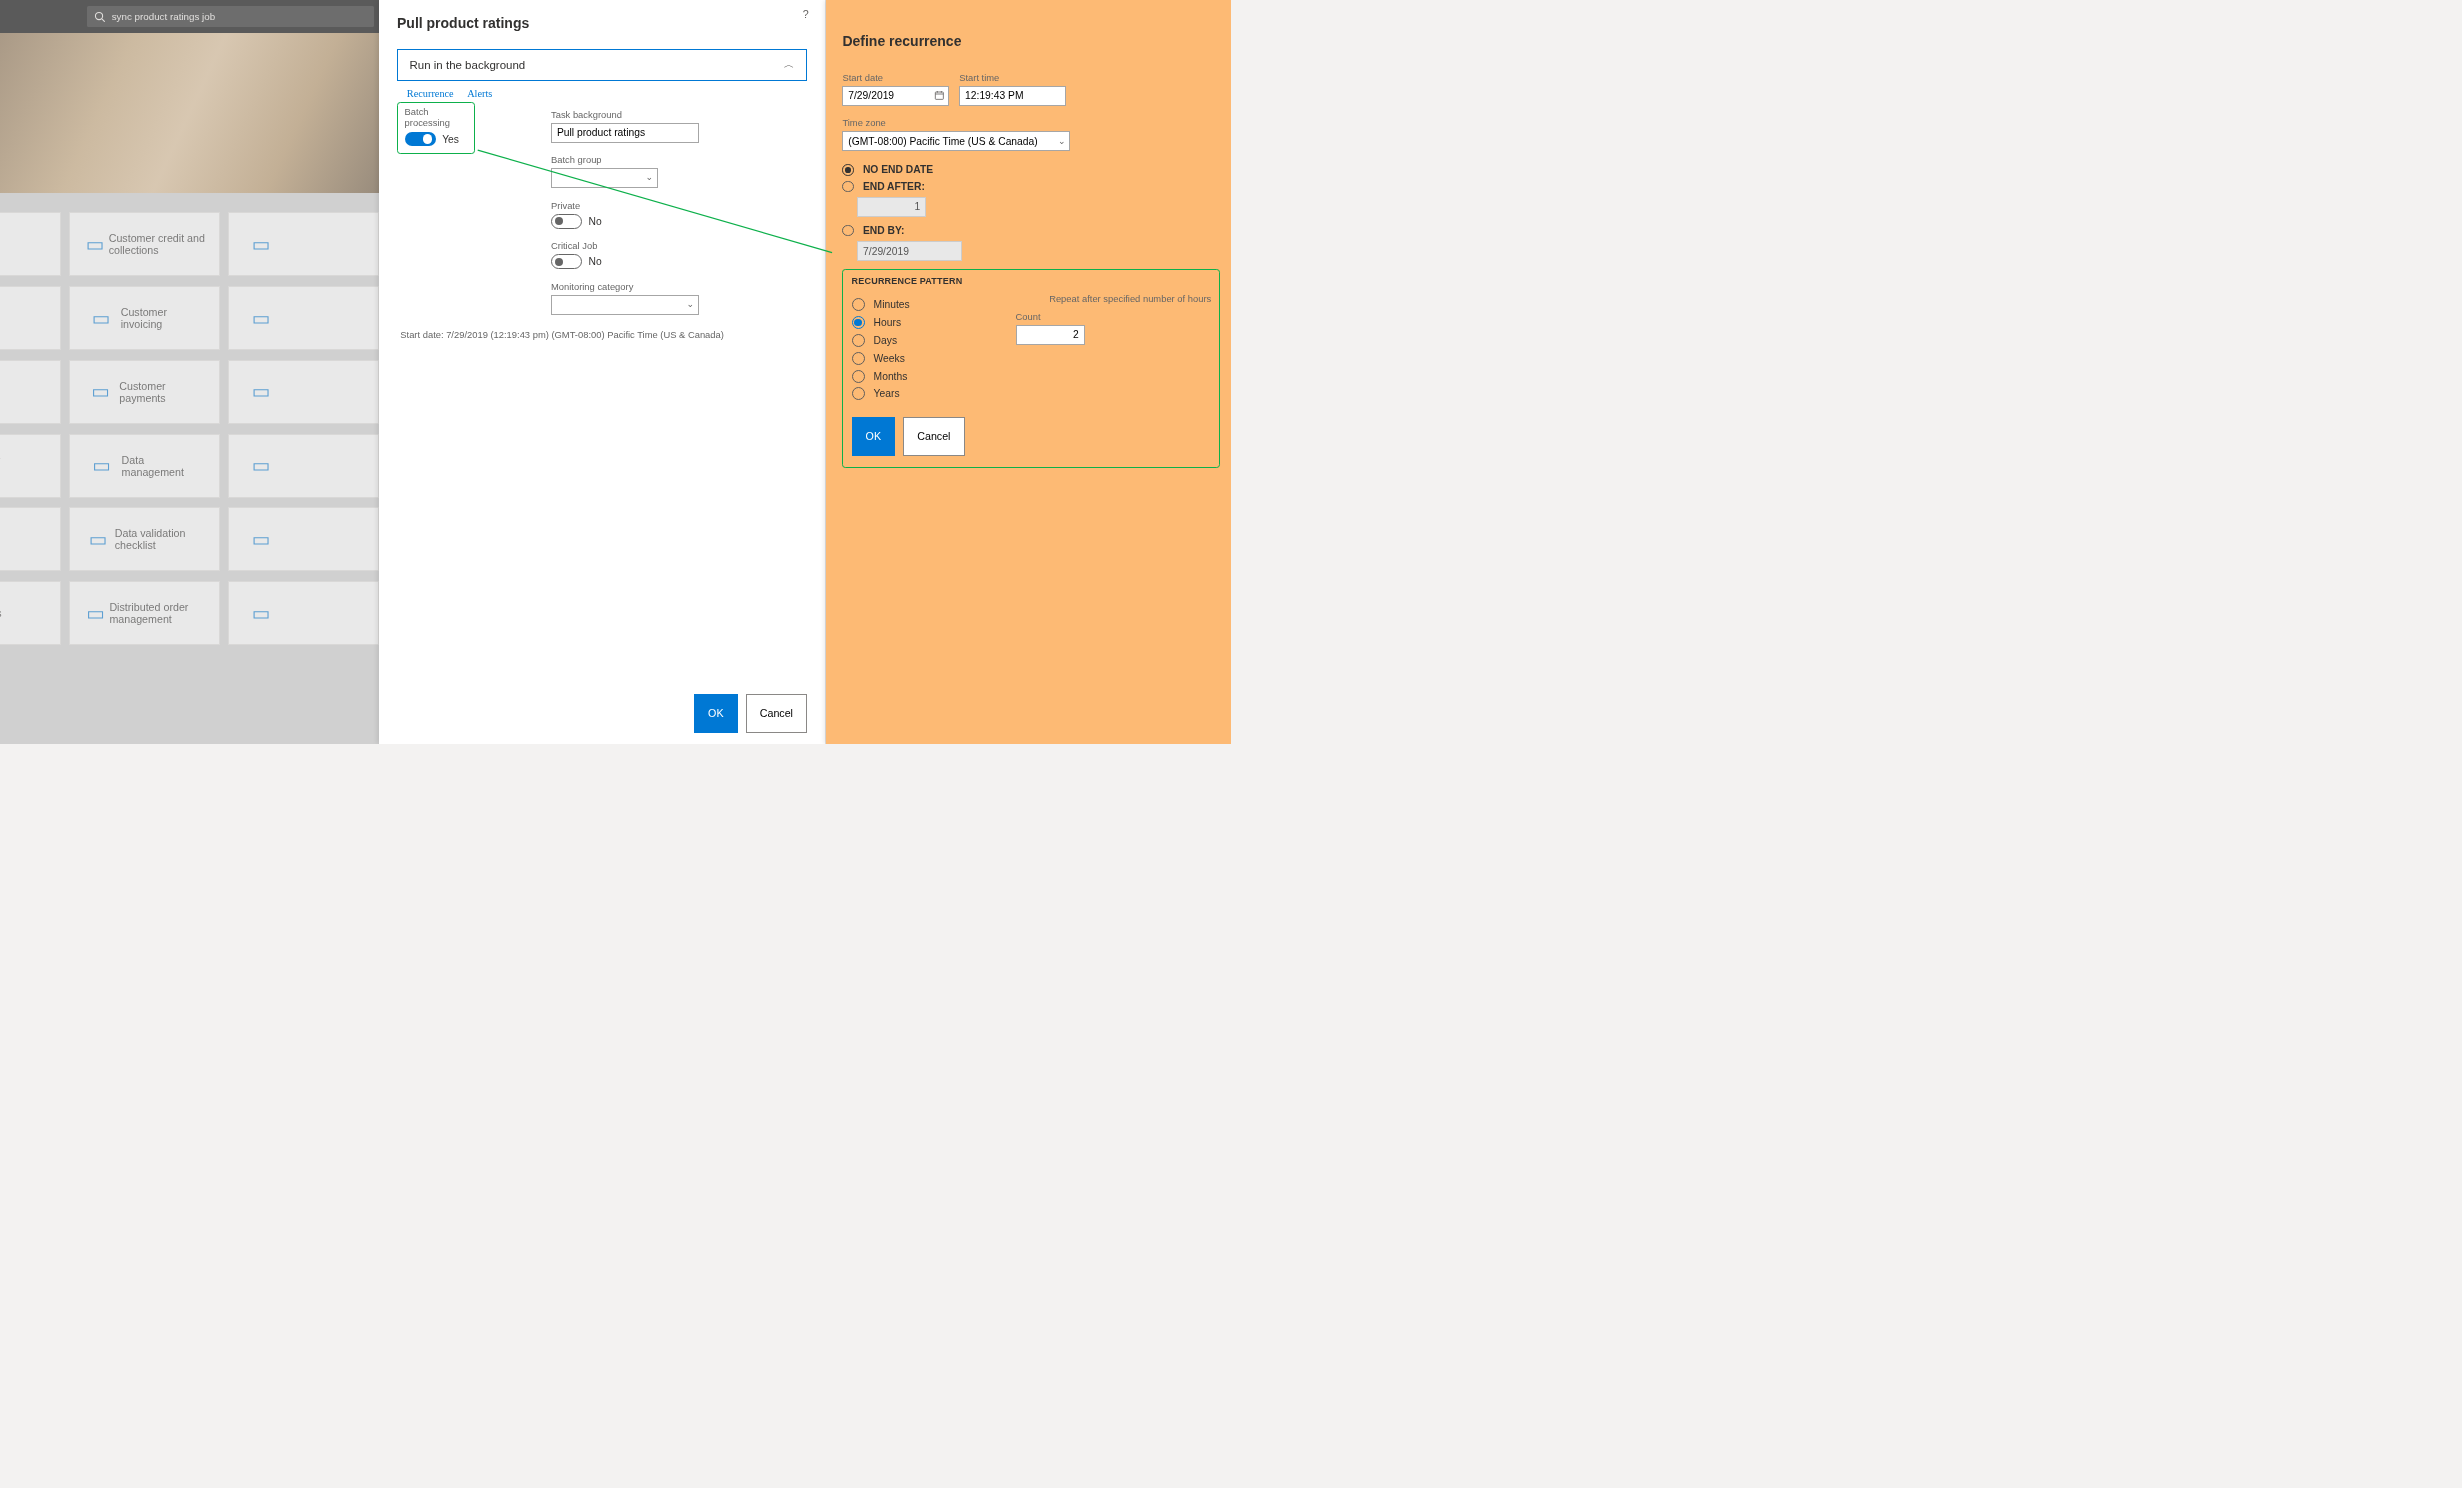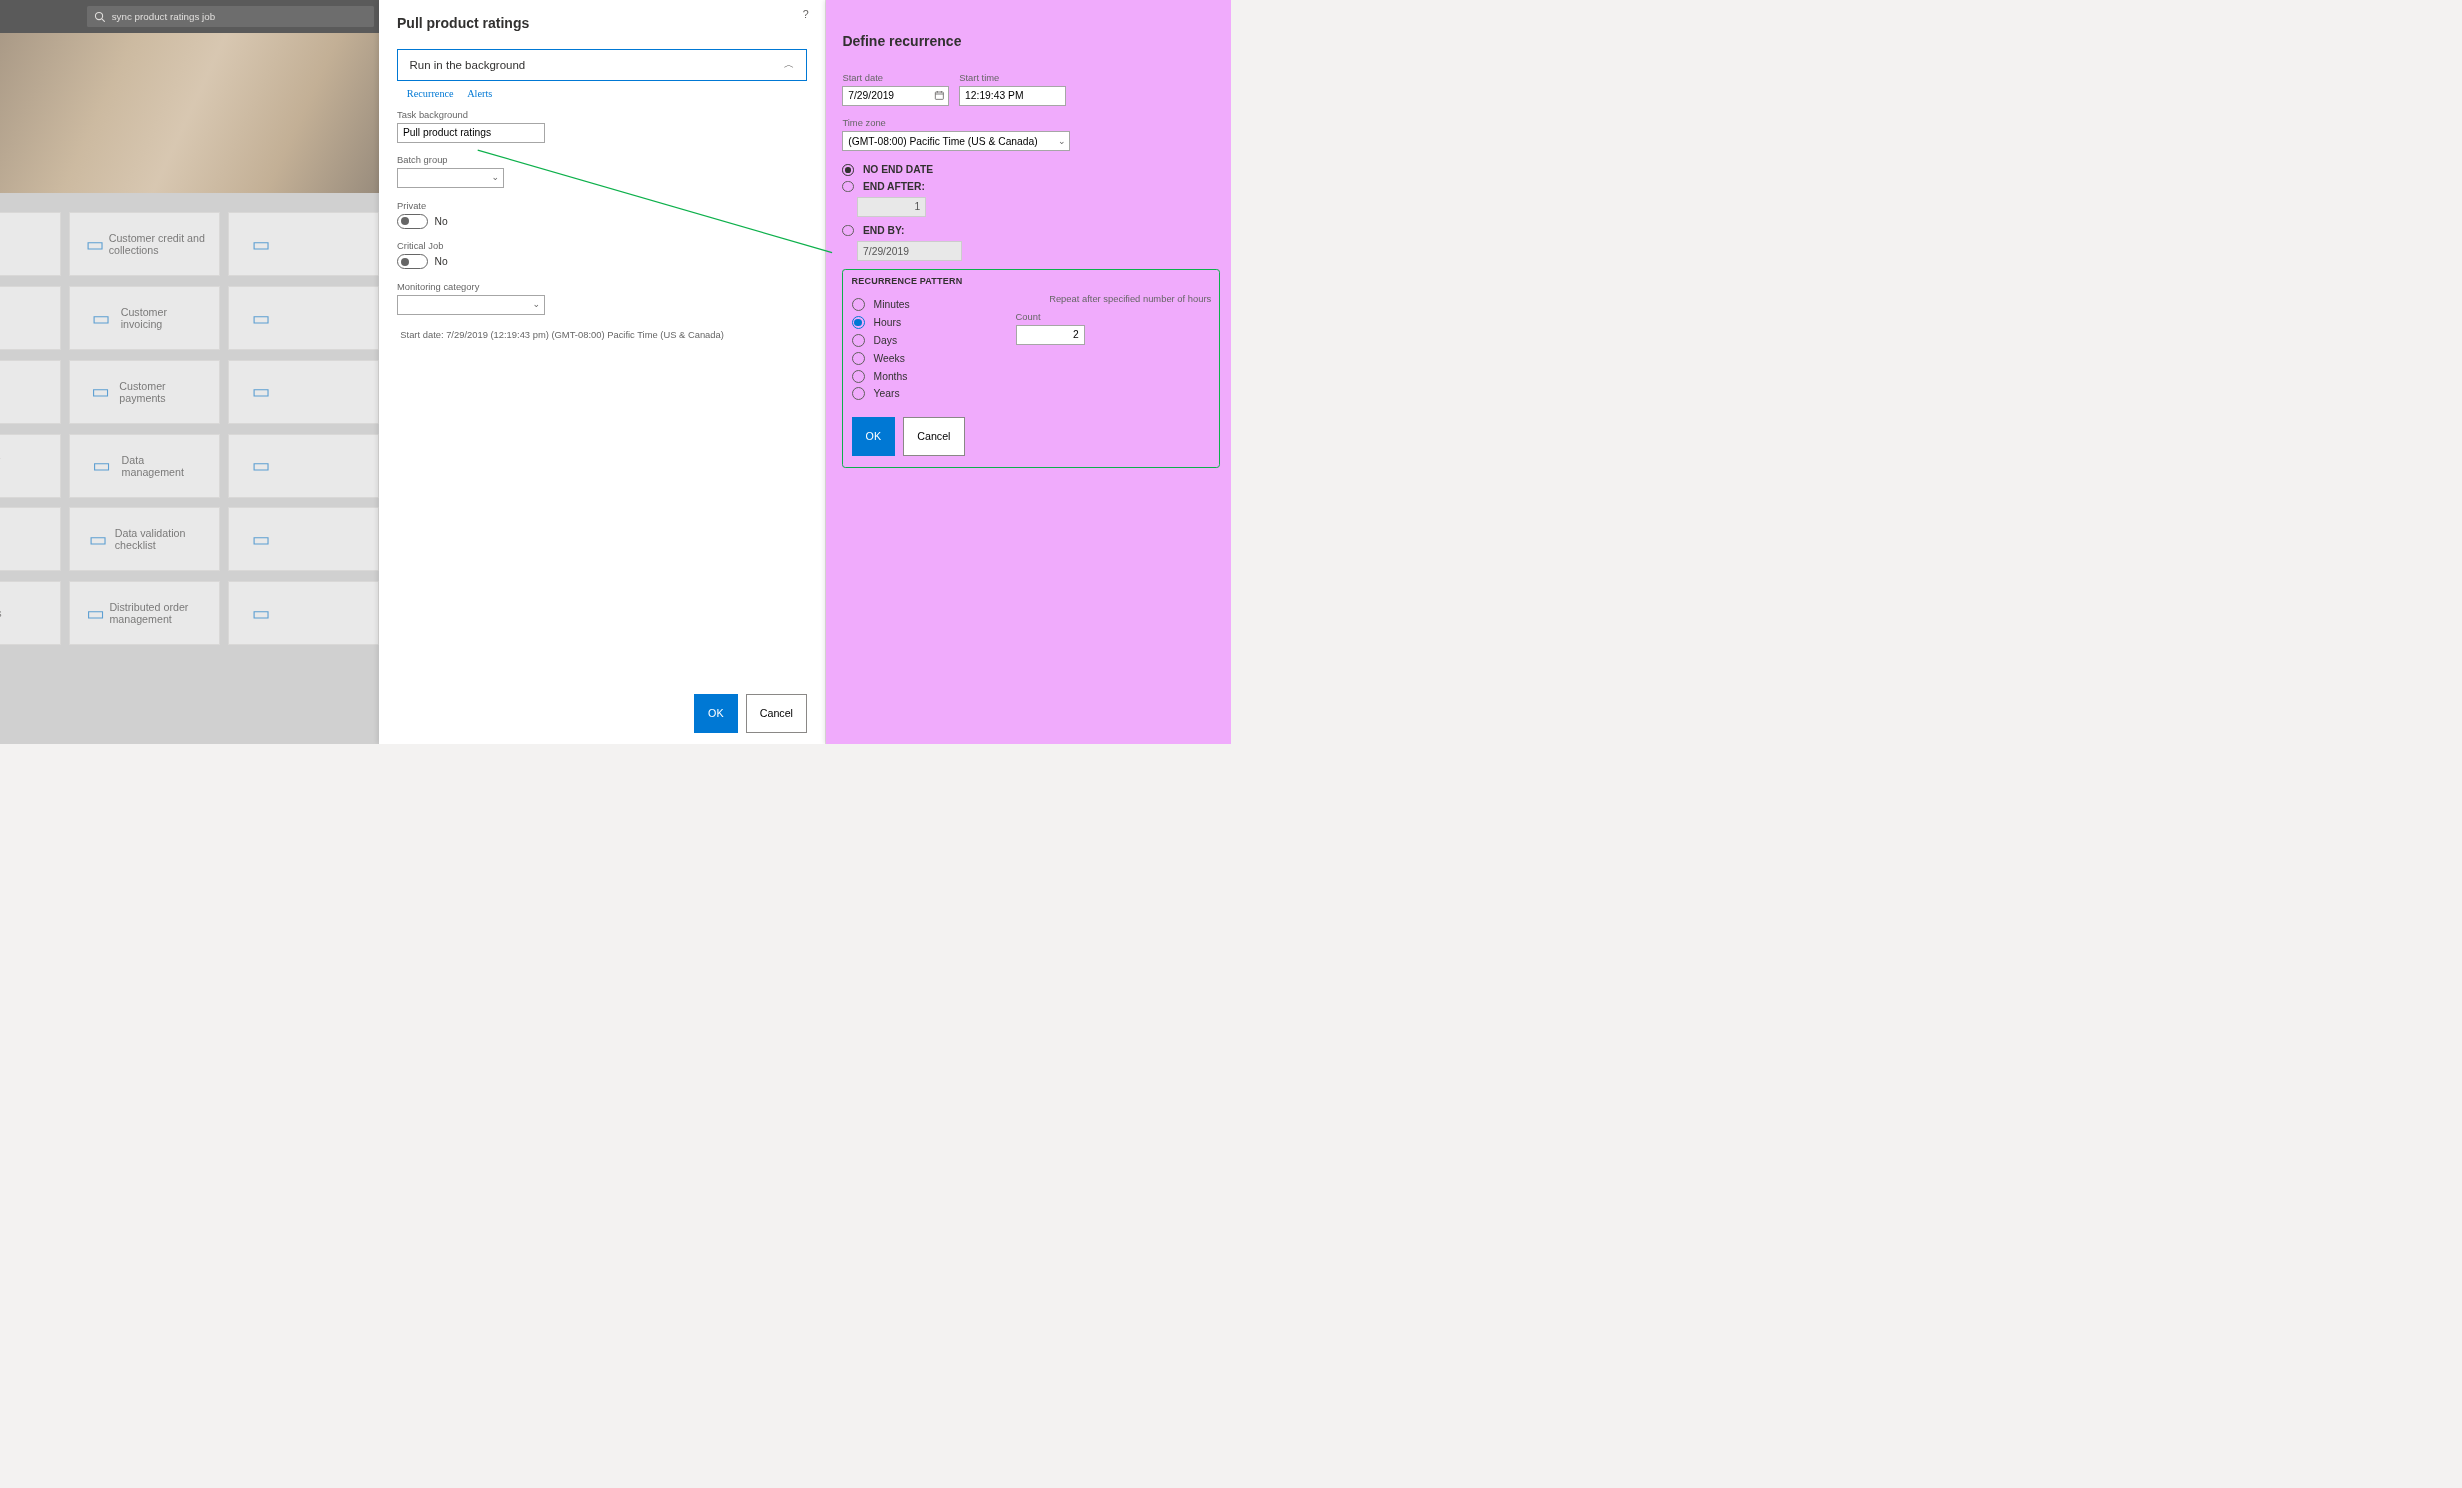--- a/index.html
+++ b/index.html
@@ -50,21 +50,21 @@
 .batch-highlight { border: 1.6px solid #0db04b; border-radius: 3.3px; padding: 3.3px 6.6px 6.6px 6.6px; width: 78px; margin-top:-1.6px;}
 .batch-highlight .field-label { margin-top:0;}
 
 .footer-info { font-size: 9.4px; color: #666; margin-top: 14.8px; margin-left:3.3px;}
 
 .panel1-footer { position: absolute; bottom: 11.5px; right: 18px; display: flex; gap: 8.2px; }
 .btn { height: 39px; padding: 0 13px; font-size: 10.7px; border: 0.8px solid #8a8886; background: #fff; cursor: pointer; }
 .btn.primary { background: #0078d4; border-color: #0078d4; color: #fff; }
 
 
-.panel2 { position: absolute; top: 0; left: 826px; width: 405px; height: 744px; background: #f0abfc; box-shadow: -1.6px 0 4.9px rgba(0,0,0,0.1); padding: 8.2px 16.4px 0 16.4px; }
+.panel2 { position: absolute; top: 0; left: 826px; width: 405px; height: 744px; background: #fdba74; box-shadow: -1.6px 0 4.9px rgba(0,0,0,0.1); padding: 8.2px 16.4px 0 16.4px; }
 .panel2 h1 { font-size: 14px; font-weight: 600; margin-top: 24.6px; margin-bottom: 18px; }
 .row2 { display: flex; gap: 9.8px; }
 .date-input-wrap { position: relative; display: inline-block; }
 .date-input-wrap .cal-icon { position: absolute; right: 4.9px; top: 4.1px; color:#605e5c;}
 .panel2 .text-input { width: 107px; }
 .panel2 .timezone-input { width: 228px; }
 
 .radio-row { display: flex; align-items: center; gap: 9px; margin: 4.9px 0; font-size: 10.3px;}
 .radio-row.bold .rlabel { font-weight:600;}
 .radio { width: 11.5px; height: 11.5px; border-radius: 50%; border: 0.8px solid #605e5c; display:inline-flex; align-items:center; justify-content:center; cursor:pointer;}
@@ -183,20 +183,31 @@
     <span class="title">Run in the background</span>
     <span class="chev">︿</span>
   </div>
 
   <div class="sub-links">
     <a>Recurrence</a>
     <a>Alerts</a>
   </div>
 
   <div class="two-col">
+    <div class="col-left">
+      <div class="batch-highlight">
+        <div class="field-label">Batch processing</div>
+        <div class="toggle-row">
+          <div class="toggle on">
+              <div class="knob"></div>
+            </div>
+          <span class="toggle-text">Yes</span>
+        </div>
+      </div>
+    </div>
     <div class="col-right">
       <div class="field-label">Task background</div>
       <input class="text-input" value="Pull product ratings" style="">
 
       <div class="field-label sep-top">Batch group</div>
       <div class="select-wrap"><input class="text-input" style="width: 107px;"><span class="caret">⌄</span></div>
 
       <div class="field-label sep-top">Private</div>
       <div class="toggle-row">
         <div class="toggle off">

